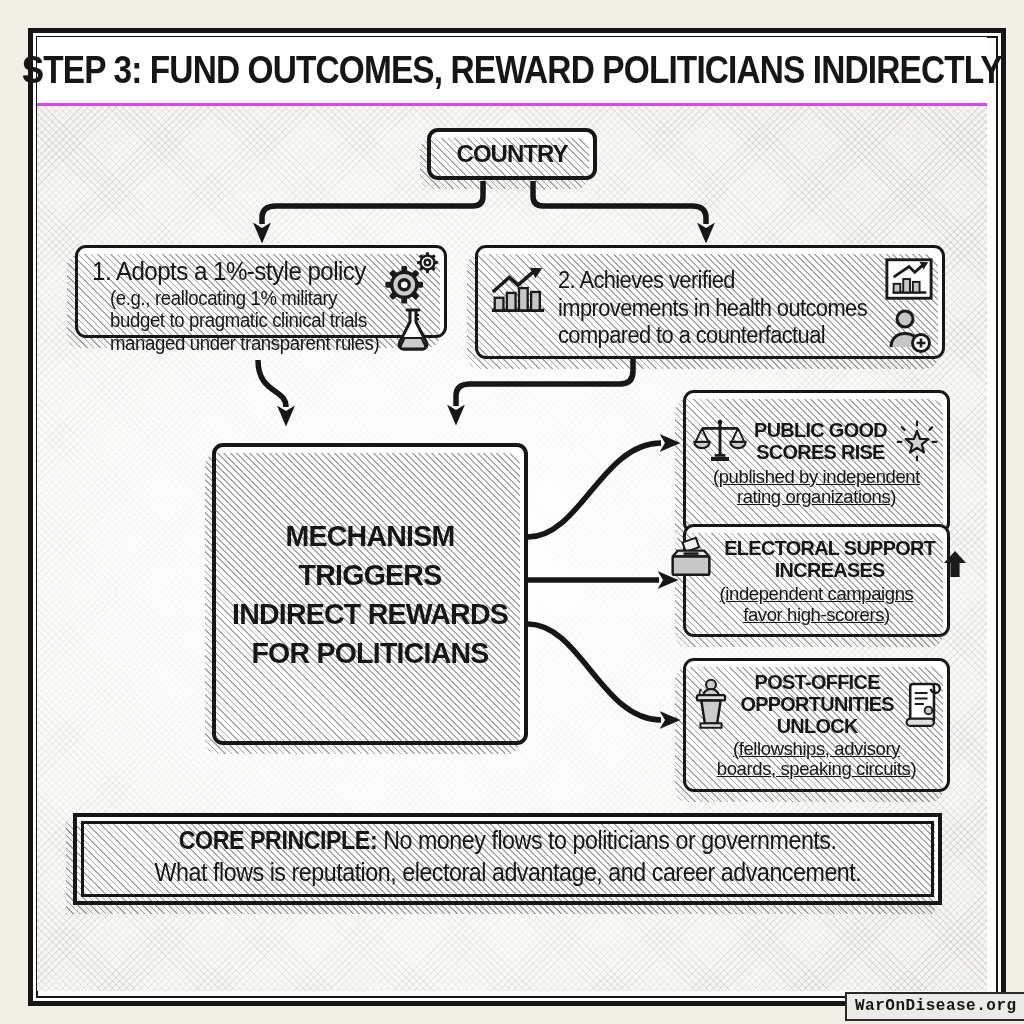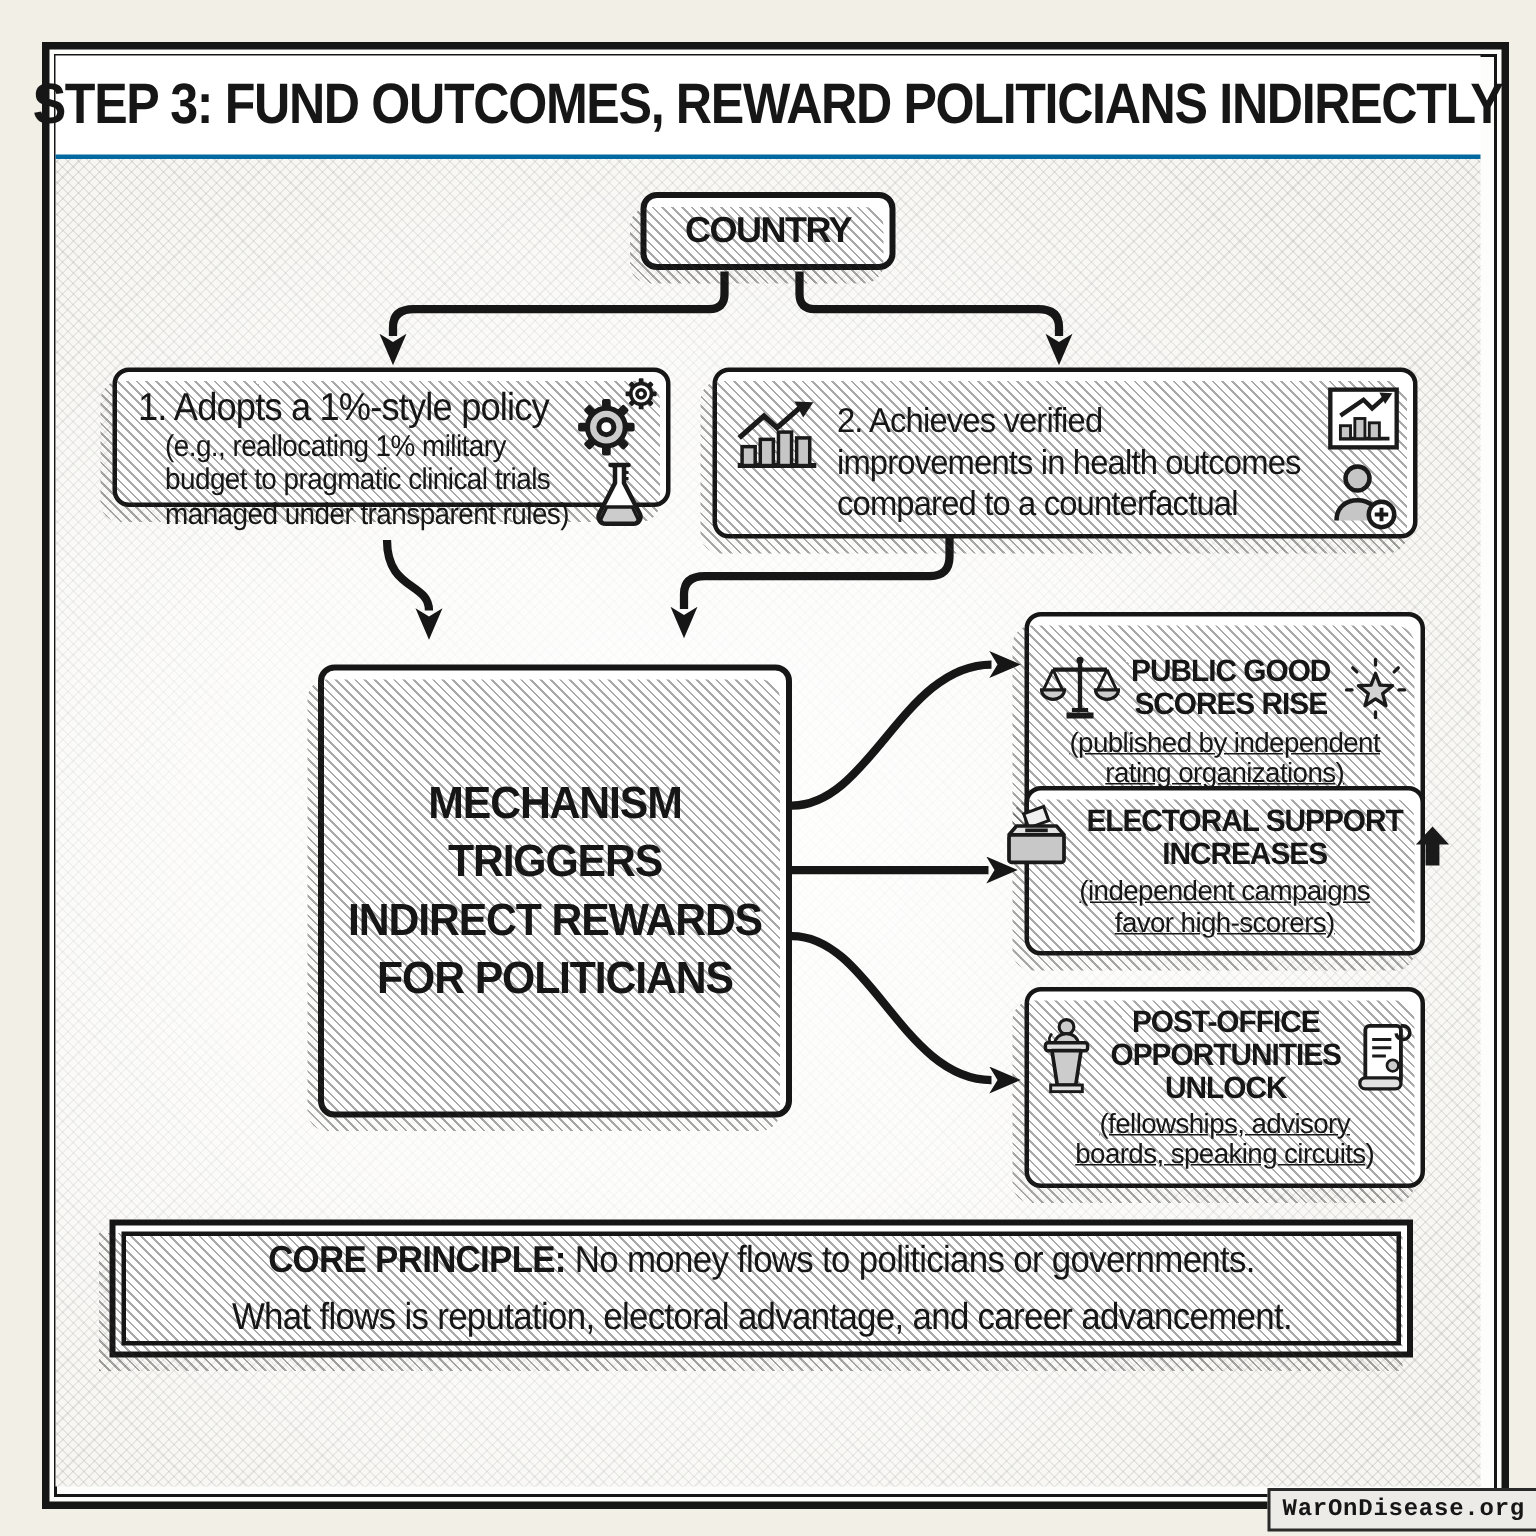--- a/index.html
+++ b/index.html
@@ -8,21 +8,21 @@
     background:#f2efe6;
     font-family:"Liberation Sans","DejaVu Sans",sans-serif;
     color:#161616;
     isolation:isolate;
   }
   
   .frame{position:absolute;left:28px;top:28px;width:968px;height:968px;border:5px solid #161616;background:#fdfdfc;z-index:0;}
   .frame-inner{position:absolute;inset:3px;border:2px solid #161616;}
   .title-band{
     position:absolute;left:37px;top:37px;width:950px;height:66px;background:#ffffff;
-    border-bottom:3px solid #0369a1;display:flex;align-items:center;justify-content:center;z-index:2;
+    border-bottom:3px solid #d946ef;display:flex;align-items:center;justify-content:center;z-index:2;
   }
   .main-title{
     font-size:38px;font-weight:700;letter-spacing:-1px;white-space:nowrap;
     transform:scaleX(.88);transform-origin:center;
   }
   .canvas{
     position:absolute;left:37px;top:106px;width:950px;height:885px;z-index:1;
     background:
       radial-gradient(ellipse at 42% 52%, rgba(255,255,255,.97) 0%, rgba(255,255,255,.75) 40%, rgba(255,255,255,.15) 78%, rgba(255,255,255,0) 95%),
       repeating-linear-gradient(45deg, rgba(105,105,105,.16) 0 1px, transparent 1px 5px),
@@ -51,35 +51,35 @@
   .cond2-line{font-size:23px;line-height:1.2;letter-spacing:-.6px;white-space:nowrap;transform:scaleX(.95);transform-origin:left center;}
   .icon-abs{position:absolute;line-height:0;}
   
   .mech{left:212px;top:431px;width:316px;height:302px;border-width:4px;display:flex;align-items:center;justify-content:center;text-align:center;margin-top:12px;}
   .mech-text{font-size:30px;font-weight:700;line-height:1.3;letter-spacing:-.8px;transform:scaleX(.95);}
   
   .obox{display:flex;flex-direction:column;align-items:center;justify-content:center;padding:4px 6px;}
   .obox-top{display:flex;align-items:center;justify-content:center;gap:5px;}
   .obox-title{font-weight:700;font-size:20.5px;line-height:1.07;letter-spacing:-.7px;text-align:center;white-space:nowrap;transform:scaleX(.97);}
   .obox-sub{font-size:18.5px;line-height:1.1;letter-spacing:-.4px;text-align:center;margin-top:2px;white-space:nowrap;text-decoration:underline;}
-  .oboxA{left:683px;top:408px;width:267px;height:144px;justify-content:center;}
+  .oboxA{left:683px;top:390px;width:267px;height:144px;justify-content:center;}
   .oboxB{left:683px;top:524px;width:267px;height:113px;}
   .oboxC{left:683px;top:658px;width:267px;height:134px;}
   
   .core{
     position:absolute;left:73px;top:813px;width:869px;height:92px;z-index:3;background:#fff;
     border:4px solid #161616;box-sizing:border-box;
   }
   .core::before{
     content:"";position:absolute;inset:-4px;z-index:-1;transform:translate(-7px,9px);
     background:repeating-linear-gradient(45deg, rgba(40,40,40,.40) 0 1.3px, transparent 1.3px 4.6px);
   }
   .core-inner{
     position:absolute;inset:4px;border:3px solid #161616;display:flex;flex-direction:column;
-    align-items:center;justify-content:space-between;text-align:center;
+    align-items:center;justify-content:flex-start;text-align:center;
   }
   .core-line{font-size:25px;line-height:1.28;letter-spacing:-.5px;white-space:nowrap;transform:scaleX(.93);}
   .core-label{font-weight:700;}
   
   .footnote{position:absolute;left:78px;top:924px;width:890px;z-index:3;}
   .footnote-line{font-size:24px;line-height:1.27;letter-spacing:-.3px;white-space:nowrap;transform:scaleX(.9);transform-origin:left center;}
   
   .watermark{
     position:absolute;left:845px;top:992px;z-index:6;background:#ecebe8;border:2px solid #2a2a2a;
     padding:3px 8px 4px 8px;font-family:"Liberation Mono","DejaVu Sans Mono",monospace;

